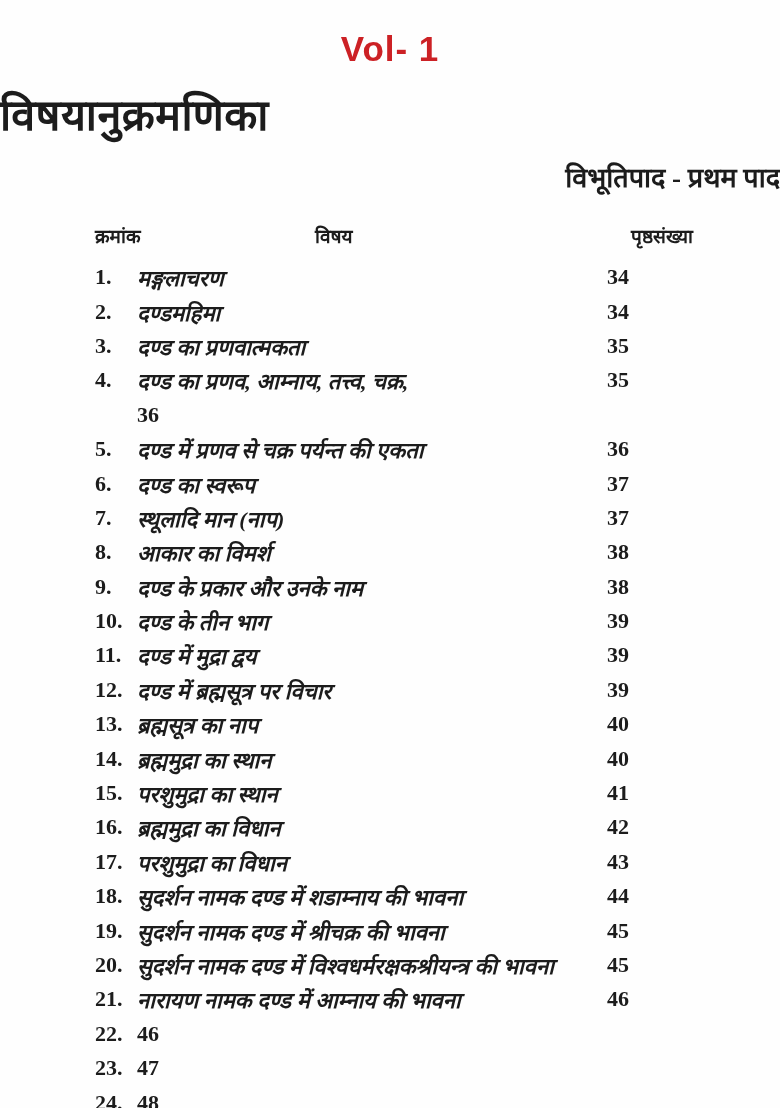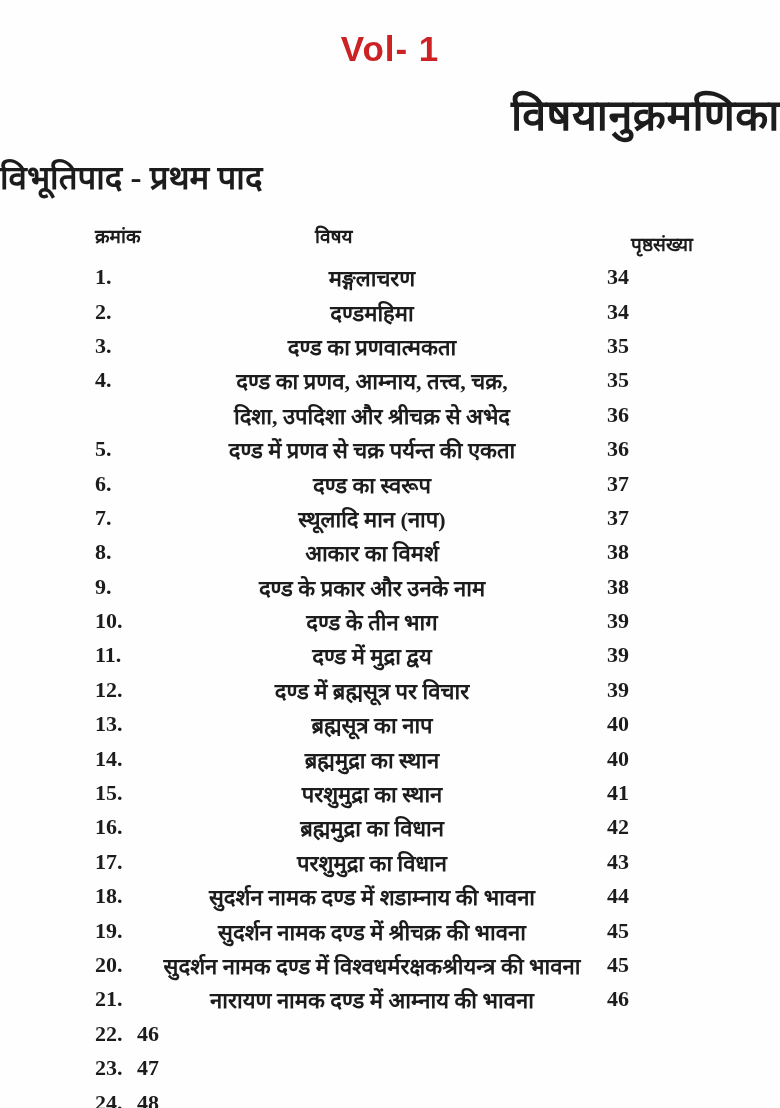--- a/index.html
+++ b/index.html
@@ -23,59 +23,59 @@
     padding-top: 13px;
     text-align: center;
     font-family: "Liberation Sans", sans-serif;
     font-weight: bold;
     font-size: 35px;
     line-height: 42px;
     letter-spacing: 1px;
   }
   .title {
     margin: 21px 0 0 0;
-    text-align: right;
+    text-align: left;
     font-size: 43px;
     line-height: 50px;
     font-weight: bold;
     letter-spacing: 0.5px;
   }
   .subtitle {
     margin: 17px 0 0 0;
-    text-align: left;
-    font-size: 33px;
+    text-align: right;
+    font-size: 27px;
     line-height: 40px;
     font-weight: bold;
   }
   .content {
     margin: 0;
     padding: 0 87px 0 95px; 
   }
   .cols {
     position: relative;
     margin-top: 21px;
     height: 36px;
     font-size: 19px;
     line-height: 36px;
     font-weight: 600;
   }
   .col-serial { position: absolute; left: 0; top: 0; }
   .col-subject { position: absolute; left: 220px; top: 0; }
-  .col-page { position: absolute; right: 0; top: 8px; }
+  .col-page { position: absolute; right: 0; top: 0; }
   .rows { margin-top: 5px; }
   .line {
     display: grid;
     grid-template-columns: 42px 1fr 86px;
     height: 34.4px;
     align-items: center;
     font-size: 22px;
     font-weight: 600;
   }
   .no  { text-align: left; }
-  .txt { text-align: center; white-space: nowrap; }
+  .txt { text-align: left; white-space: nowrap; font-style: italic; }
   .pg  { text-align: left; }
   .bottom-shadow {
     position: absolute;
     bottom: 0;
     left: 55px;
     right: 130px;
     height: 9px;
     background: linear-gradient(to top, rgba(45,45,45,0.5), rgba(45,45,45,0));
     filter: blur(2px);
     pointer-events: none;
@@ -115,21 +115,20 @@
   </div>
 
   <div class="line">
     <span class="no">4.</span>
     <span class="txt">दण्ड का प्रणव, आम्नाय, तत्त्व, चक्र,</span>
     <span class="pg">35</span>
   </div>
 
   <div class="line">
     <span class="no"></span>
-    <span class="txt">दिशा, उपदिशा और श्रीचक्र से अभेद</span>
     <span class="pg">36</span>
   </div>
 
   <div class="line">
     <span class="no">5.</span>
     <span class="txt">दण्ड में प्रणव से चक्र पर्यन्त की एकता</span>
     <span class="pg">36</span>
   </div>
 
   <div class="line">

